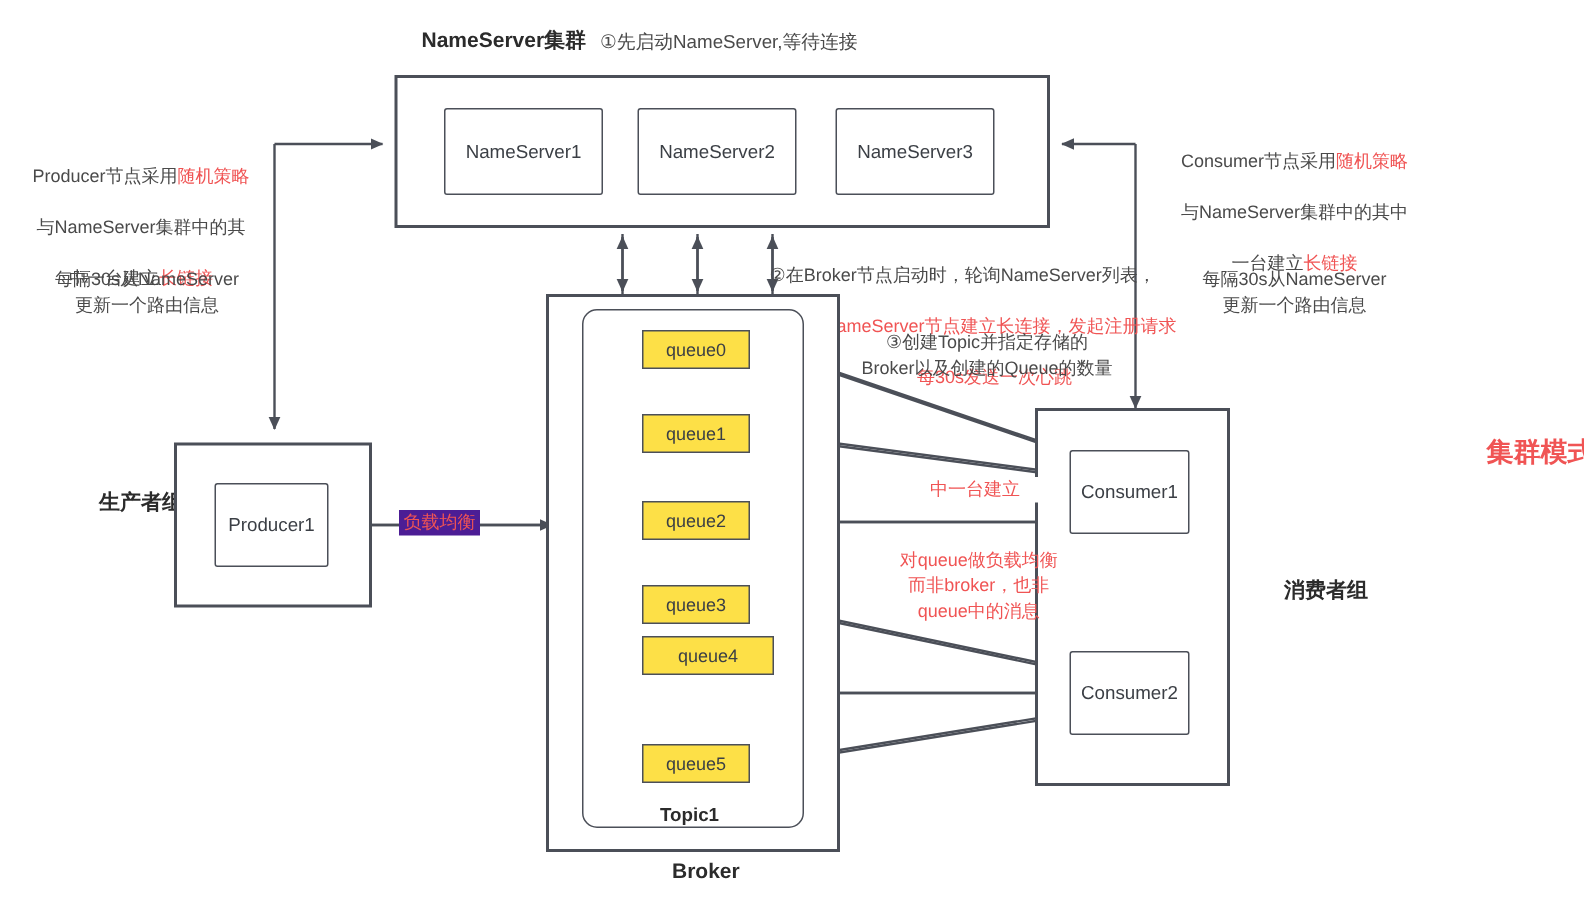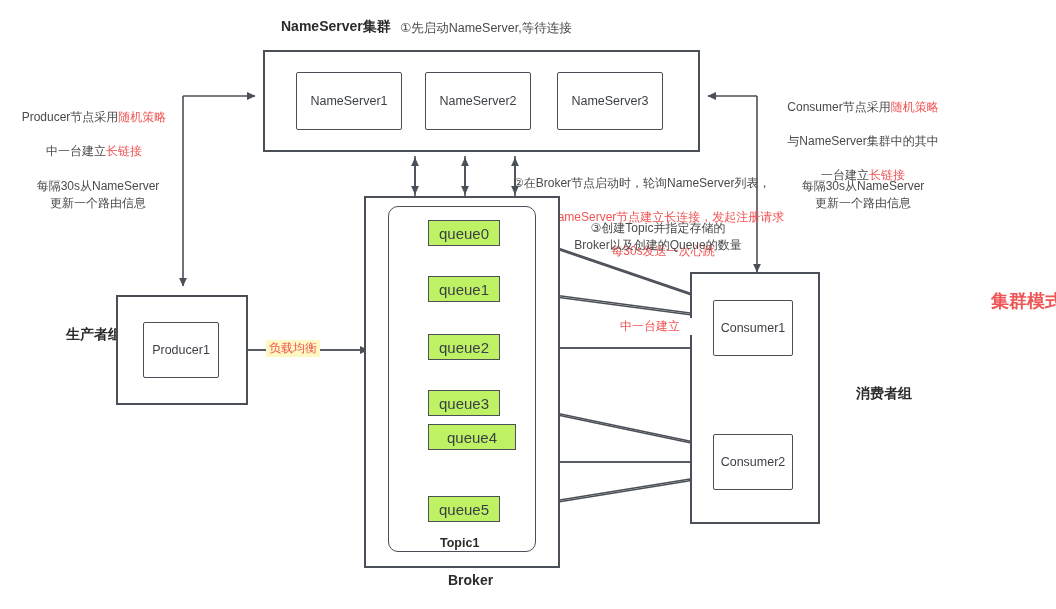--- a/index.html
+++ b/index.html
@@ -35,26 +35,26 @@
     border-radius:2px;
     display:flex;
     align-items:center;
     justify-content:center;
     font-size:12.5px;
     color:#3b3f45;
   }
   .qbox{
     position:absolute;
     border:1.6px solid #4b4f58;
-    background:#bef264;
+    background:#fde047;
     box-sizing:border-box;
     display:flex;
     align-items:center;
     justify-content:center;
-    font-size:15px;
+    font-size:12px;
     color:#3b3f45;
   }
   .lbl{
     position:absolute;
     font-size:12.5px;
     line-height:16px;
     color:#4a4a4a;
     white-space:pre;
   }
   .bold{font-weight:bold;color:#2b2b2b;font-size:14px;padding-left:16px;}
@@ -65,21 +65,21 @@
     font-size:12px;
     line-height:17px;
     text-align:center;
     white-space:pre-line;
     color:#4a4a4a;
   }
   .notered{color:#f05454;}
   .tag{
     position:absolute;
     font-size:12px;
-    background:#fef9c3;
+    background:#4c1d95;
     padding:0 3px;
     color:#f05454;
     white-space:nowrap;
   }
 </style>
 </head>
 <body>
 
 <div id="canvas">
 
@@ -140,20 +140,21 @@
   </div>
   <div class="rbox" style="left:425px;top:72px;width:106px;height:58px;">
     <span>NameServer2</span>
   </div>
   <div class="rbox" style="left:557px;top:72px;width:106px;height:58px;">
     <span>NameServer3</span>
   </div>
 
   <div class="note" style="left:8px;top:92px;width:172px;">
     <div><span>Producer节点采用</span><span class="red">随机策略</span></div>
+    <div><span>与NameServer集群中的其</span></div>
     <div><span>中一台建立</span><span class="red">长链接</span></div>
   </div>
   <div class="note" style="left:18px;top:178px;width:160px;">每隔30s从NameServer
 更新一个路由信息</div>
 
   <div class="note" style="left:768px;top:82px;width:190px;">
     <div><span>Consumer节点采用</span><span class="red">随机策略</span></div>
     <div><span>与NameServer集群中的其中</span></div>
     <div><span>一台建立</span><span class="red">长链接</span></div>
   </div>
@@ -204,16 +205,19 @@
   <div class="box" style="left:690px;top:272px;width:130px;height:252px;"></div>
   <div class="lbl bold" style="left:840px;top:385px;">消费者组</div>
   <div class="rbox" style="left:713px;top:300px;width:80px;height:56px;">
     <span>Consumer1</span>
   </div>
   <div class="rbox" style="left:713px;top:434px;width:80px;height:56px;">
     <span>Consumer2</span>
   </div>
 
   <div class="note notered" style="left:595px;top:318px;width:110px;background:#fff;">中一台建立</div>
+  <div class="note notered" style="left:575px;top:365px;width:155px;">对queue做负载均衡
+而非broker，也非
+queue中的消息</div>
 
   <div class="lbl bold redall" style="left:975px;top:293px;font-size:18px;">集群模式</div>
 
 </div>
 
 </body></html>

